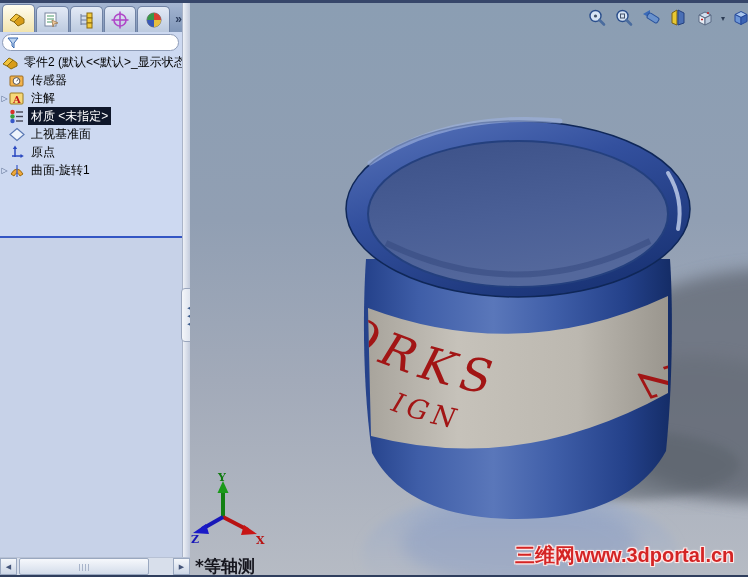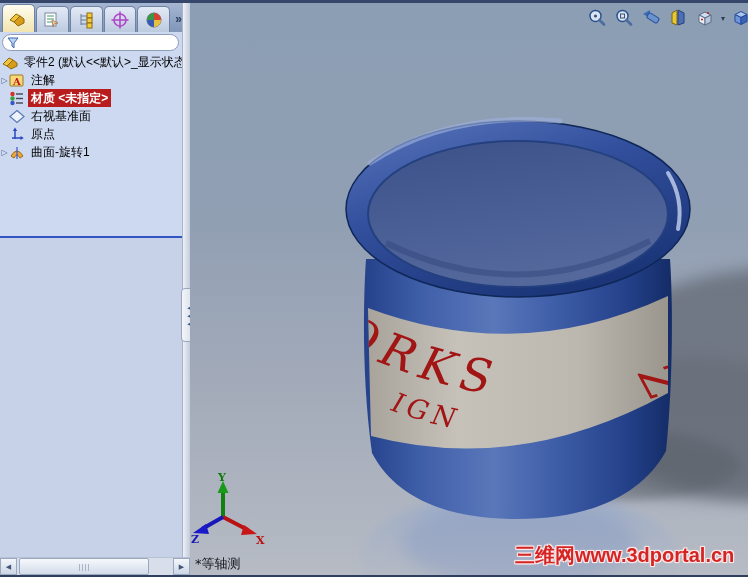--- a/index.html
+++ b/index.html
@@ -19,21 +19,21 @@
        display:flex;align-items:center;justify-content:center;box-sizing:border-box;}
   .tab.active{background:linear-gradient(#fffdf0,#f2e4ae);height:28px;}
   .tab-more{margin-left:4px;margin-bottom:6px;color:#2c3c5c;font-weight:bold;font-size:12px;}
   .filterrow{position:absolute;left:2px;top:31px;width:177px;height:17px;background:#fff;
              border:1px solid #8e9cb8;border-radius:9px;display:flex;align-items:center;padding-left:4px;box-sizing:border-box;}
   .tree{position:absolute;left:0;top:50px;width:198px;}
   .trow{height:18px;display:flex;align-items:center;font-size:12px;color:#000;white-space:nowrap;overflow:hidden;}
   .trow .expander{width:9px;font-size:8px;color:#55688c;text-align:center;flex:0 0 9px;}
   .trow .tico{width:16px;height:15px;flex:0 0 16px;margin-right:3px;}
   .trow .tlabel{padding:1px 3px;}
-  .trow.selected .tlabel{background:#b91c1c;color:#fff;font-weight:bold;}
+  .trow.selected .tlabel{background:#0f172a;color:#fff;}
   .rollback{position:absolute;left:0;top:233px;width:182px;height:2px;background:#3355c4;}
   .panel-lower{position:absolute;left:0;top:235px;width:182px;height:322px;background:#c7d2e8;}
 
   
   .splitter{position:absolute;left:182px;top:3px;width:8px;height:572px;
             background:linear-gradient(to right,#eef1f7,#c3cbdc);border-left:1px solid #aab4c8;box-sizing:border-box;}
   .split-handle{position:absolute;left:181px;top:288px;width:14px;height:52px;
             background:linear-gradient(to right,#f4f6fa,#cfd7e6);border:1px solid #9aa6bd;border-radius:4px;
             display:flex;flex-direction:column;align-items:center;justify-content:center;gap:1px;
             font-size:7px;color:#3a5a8a;line-height:7px;}
@@ -48,21 +48,21 @@
         background:repeating-linear-gradient(90deg,#a8b4ca 0 1px,transparent 1px 3px);}
   .strack{flex:1;}
   .sbtn.right{margin-left:auto;}
 
   
   .viewport{position:absolute;left:190px;top:3px;width:558px;height:572px;
             background:linear-gradient(#8b9eb3 0%,#919fb3 38%,#a2aab9 66%,#b6bbc4 100%);}
   .hud{position:absolute;left:396px;top:4px;display:flex;align-items:center;gap:5px;}
   .hudicon{width:22px;height:22px;display:flex;align-items:center;justify-content:center;}
   .caret{font-size:8px;color:#2c3c54;}
-  .viewlabel{position:absolute;left:5px;top:552px;font-size:13px;font-weight:normal;color:#15151d;
+  .viewlabel{position:absolute;left:5px;top:552px;font-size:17px;font-weight:bold;color:#15151d;
              font-family:"DejaVu Sans",sans-serif;}
   .watermark{position:absolute;left:301px;top:539px;font-size:20px;font-weight:bold;color:#d42424;
              letter-spacing:0px;white-space:nowrap;
              text-shadow:-1px -1px 0 #ffe8e8,1px -1px 0 #ffe8e8,-1px 1px 0 #ffe8e8,1px 1px 0 #ffe8e8,0 0 3px #fff;margin-left:24px;}
   svg text{font-family:"DejaVu Serif","Liberation Serif",serif;}
 </style>
 </head>
 <body>
 
 <div class="screen">
@@ -125,20 +125,29 @@
     <div class="tree">
 
       <div class="trow" style="padding-left:2px;">
         <svg class="tico" viewBox="0 0 16 15">
           <polygon points="1,9 7,3 11,5 5,11" fill="#f2c33c" stroke="#8a6a10"></polygon>
           <polygon points="5,11 11,5 15,8 15,11 9,14" fill="#d89c18" stroke="#8a6a10"></polygon>
         </svg>
         <span class="tlabel">零件2 (默认&lt;&lt;默认&gt;_显示状态</span>
       </div>
 
+      <div class="trow">
+        <span class="expander"></span>
+        <svg class="tico" viewBox="0 0 16 15">
+          <rect x="1" y="3" width="13" height="10" rx="1" fill="#f4b44c" stroke="#9a6a20"></rect>
+          <circle cx="7.5" cy="8" r="3.4" fill="#fff" stroke="#555"></circle>
+          <line x1="7.5" y1="8" x2="9.5" y2="6.2" stroke="#333"></line>
+        </svg>
+        <span class="tlabel">传感器</span>
+      </div>
 
       <div class="trow">
         <span class="expander">▷</span>
         <svg class="tico" viewBox="0 0 16 15">
           <rect x="1" y="2" width="13" height="11" rx="1" fill="#f6d878" stroke="#9a7a20"></rect>
           <text x="4" y="11.5" font-size="10" font-weight="bold" fill="#c01818" font-family="Liberation Sans,sans-serif">A</text>
         </svg>
         <span class="tlabel">注解</span>
       </div>
 
@@ -153,21 +162,21 @@
           <line x1="7" y1="12" x2="14" y2="12" stroke="#445" stroke-width="1.4"></line>
         </svg>
         <span class="tlabel">材质 &lt;未指定&gt;</span>
       </div>
 
       <div class="trow">
         <span class="expander"></span>
         <svg class="tico" viewBox="0 0 16 15">
           <polygon points="8,1.5 15,7.5 8,13.5 1,7.5" fill="#eef4fc" stroke="#5a78b4" stroke-width="1.2"></polygon>
         </svg>
-        <span class="tlabel">右视基准面</span>
+        <span class="tlabel">上视基准面</span>
       </div>
 
 
 
       <div class="trow">
         <span class="expander"></span>
         <svg class="tico" viewBox="0 0 16 15">
           <line x1="6" y1="2" x2="6" y2="12" stroke="#2a48c0" stroke-width="1.5"></line>
           <polygon points="6,0.5 3.8,4 8.2,4" fill="#2a48c0"></polygon>
           <line x1="3" y1="11" x2="13" y2="11" stroke="#2a48c0" stroke-width="1.5"></line>

